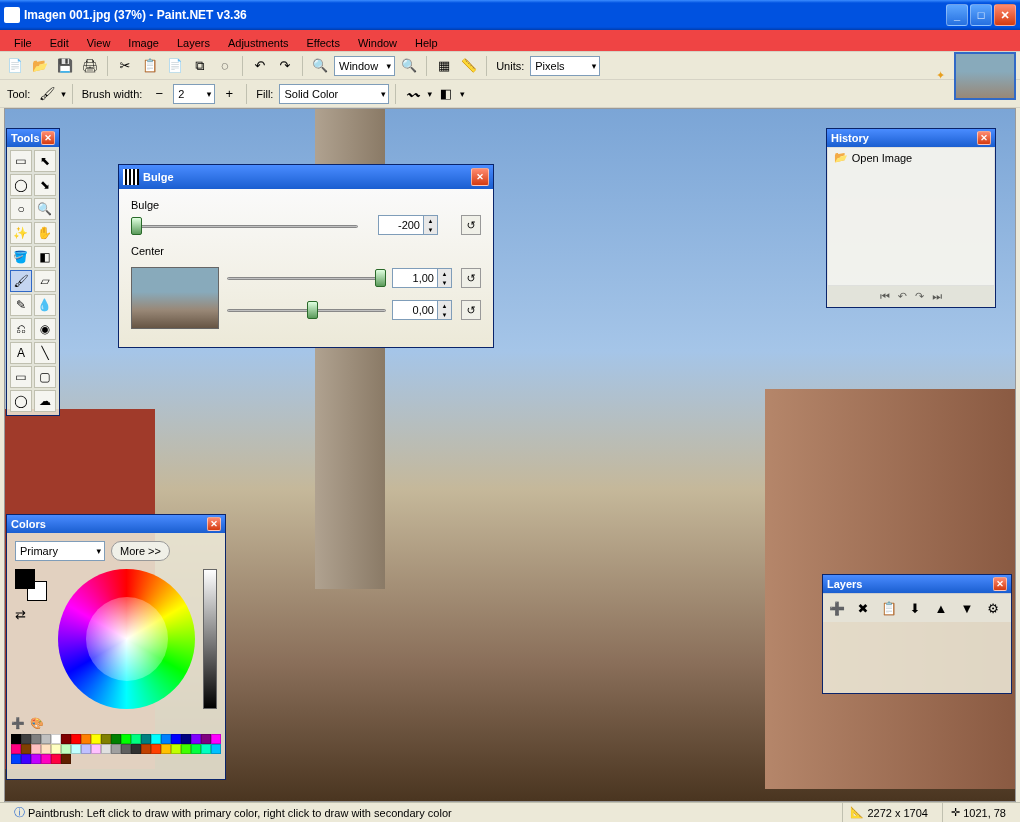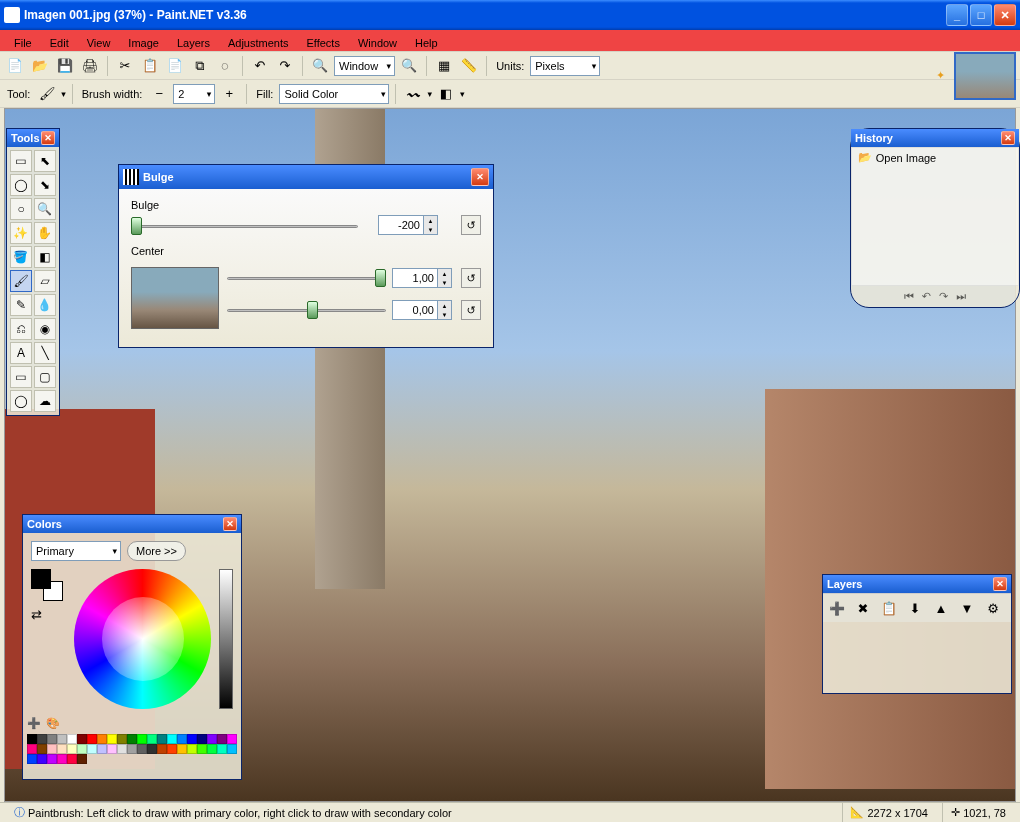--- a/index.html
+++ b/index.html
@@ -43,35 +43,35 @@
 .fw-close { width: 14px; height: 14px; background: linear-gradient(to bottom,#ff8a6f,#d43b11); border: 1px solid #fff8; color: #fff; font-size: 9px; display: flex; align-items: center; justify-content: center; border-radius: 2px; }
 .fw-body { flex: 1; padding: 4px; }
 
 
 .tools { left: 6px; top: 128px; width: 54px; }
 .tools .fw-body { display: grid; grid-template-columns: 1fr 1fr; gap: 2px; padding: 3px; }
 .toolbtn { width: 22px; height: 22px; border: 1px solid #c0c0b0; background: #f5f5f0; display: flex; align-items: center; justify-content: center; font-size: 12px; }
 .toolbtn.active { background: #c5d5f0; border-color: #3169c6; }
 
 
-.hist { right: 0; top: 128px; width: 170px; height: 180px; border-radius: 19px; }
+.hist { right: 24px; top: 128px; width: 170px; height: 180px; }
 .hist-list { background: #fff8; flex: 1; border: 1px solid #9993; }
 .hist-item { padding: 3px 6px; display: flex; align-items: center; gap: 4px; }
 .hist-nav { display: flex; gap: 8px; padding: 4px; justify-content: center; opacity: .6; }
 
 
 .layers { right: 8px; top: 574px; width: 190px; height: 120px; }
 .layer-list { flex: 1; background: #fff3; border: 1px solid #9993; }
 .layer-item { display: flex; align-items: center; gap: 6px; padding: 4px; }
 .layer-thumb { width: 28px; height: 20px; background: linear-gradient(#8ab,#986); border: 1px solid #666; }
 .layer-cb { margin-left: auto; }
 .layers-tb { display: flex; gap: 4px; padding: 3px; background: #e5e2d6; border-top: 1px solid #ccc; }
 
 
-.colors { left: 22px; top: 514px; width: 220px; height: 266px; }
+.colors { left: 6px; top: 514px; width: 220px; height: 266px; }
 .colors-top { display: flex; gap: 6px; padding: 4px; }
 .more-btn { border: 1px solid #999; background: #f0f0e8; padding: 1px 8px; border-radius: 10px; }
 .color-main { display: flex; gap: 8px; padding: 4px; }
 .swatches { width: 36px; }
 .swatch-pair { position: relative; width: 32px; height: 32px; }
 .swatch-pair .back { position: absolute; right: 0; bottom: 0; width: 20px; height: 20px; background: #fff; border: 1px solid #000; }
 .swatch-pair .front { position: absolute; left: 0; top: 0; width: 20px; height: 20px; background: #000; border: 1px solid #000; }
 .wheel { width: 140px; height: 140px; border-radius: 50%; background: conic-gradient(red,yellow,lime,cyan,blue,magenta,red); position: relative; }
 .wheel::after { content: ""; position: absolute; inset: 20%; border-radius: 50%; background: radial-gradient(#fff,#fff0); }
 .slider-v { width: 14px; height: 140px; background: linear-gradient(#fff,#000); border: 1px solid #666; }

